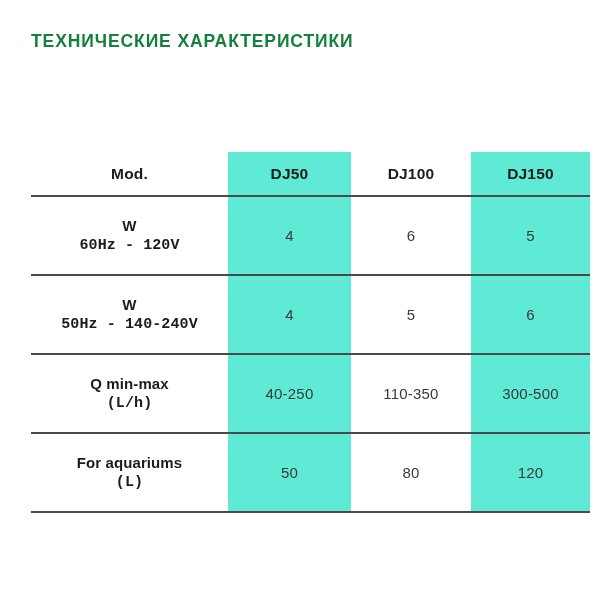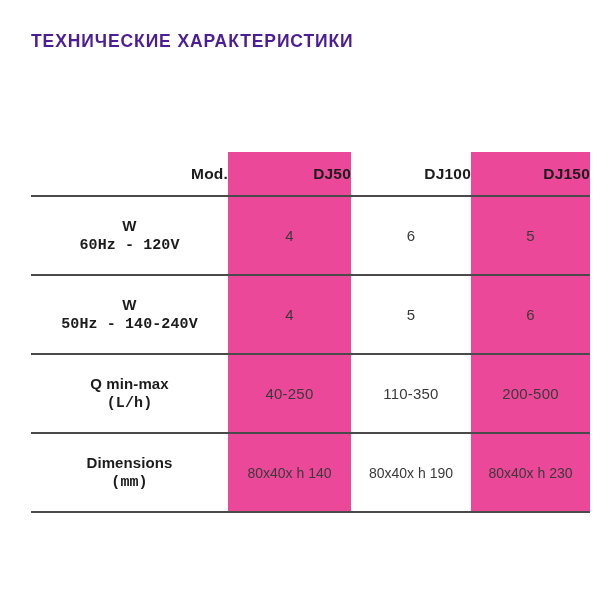--- a/index.html
+++ b/index.html
@@ -17,21 +17,21 @@
   }
 
   
   .page-title {
     position: absolute;
     left: 31px;
     top: 31px;
     font-size: 17.5px;
     font-weight: bold;
     letter-spacing: 0.9px;
-    color: #4c1d95;
+    color: #15803d;
     white-space: nowrap;
   }
 
   
   .spec-table-wrap {
     position: absolute;
     left: 31px;
     top: 152px;
     width: 559px;
   }
@@ -51,30 +51,30 @@
   table.spec-table th {
     padding: 0;
     margin: 0;
     text-align: center;
     vertical-align: middle;
     border: 0;
     position: relative;
   }
 
   
-  .shaded { background: #ec4899; }
+  .shaded { background: #5eead4; }
 
   
   tr.rule-row > td {
     border-bottom: 2px solid #4a4a4a;
     box-shadow: 0 1px 0 0 #b9b9b9;
   }
 
   
-  tr.head-row td { height: 43px; text-align: right; }
+  tr.head-row td { height: 43px; }
 
   .head-label,
   .head-model {
     font-size: 15.5px;
     font-weight: bold;
     color: #1c1c1c;
     letter-spacing: 0.2px;
     line-height: 1.1;
   }
 
@@ -181,38 +181,38 @@
             <span class="line2">(L/h)</span>
           </span>
         </td>
         <td class="shaded">
           <span class="cell-value">40-250</span>
         </td>
         <td>
           <span class="cell-value">110-350</span>
         </td>
         <td class="shaded">
-          <span class="cell-value">200-500</span>
-        </td>
-      </tr>
-
-
-      <tr class="body-row dims-row rule-row">
-        <td>
-          <span class="row-label">
-            <span>Dimensions</span>
-            <span class="line2">(mm)</span>
-          </span>
-        </td>
-        <td class="shaded">
-          <span class="cell-value">80x40x h 140</span>
-        </td>
-        <td>
-          <span class="cell-value">80x40x h 190</span>
-        </td>
-        <td class="shaded">
-          <span class="cell-value">80x40x h 230</span>
-        </td>
-      </tr>
+          <span class="cell-value">300-500</span>
+        </td>
+      </tr>
+
+      <tr class="body-row rule-row">
+        <td>
+          <span class="row-label">
+            <span>For aquariums</span>
+            <span class="line2">(L)</span>
+          </span>
+        </td>
+        <td class="shaded">
+          <span class="cell-value">50</span>
+        </td>
+        <td>
+          <span class="cell-value">80</span>
+        </td>
+        <td class="shaded">
+          <span class="cell-value">120</span>
+        </td>
+      </tr>
+
 
     </tbody>
   </table>
 </div>
 
 </body></html>

